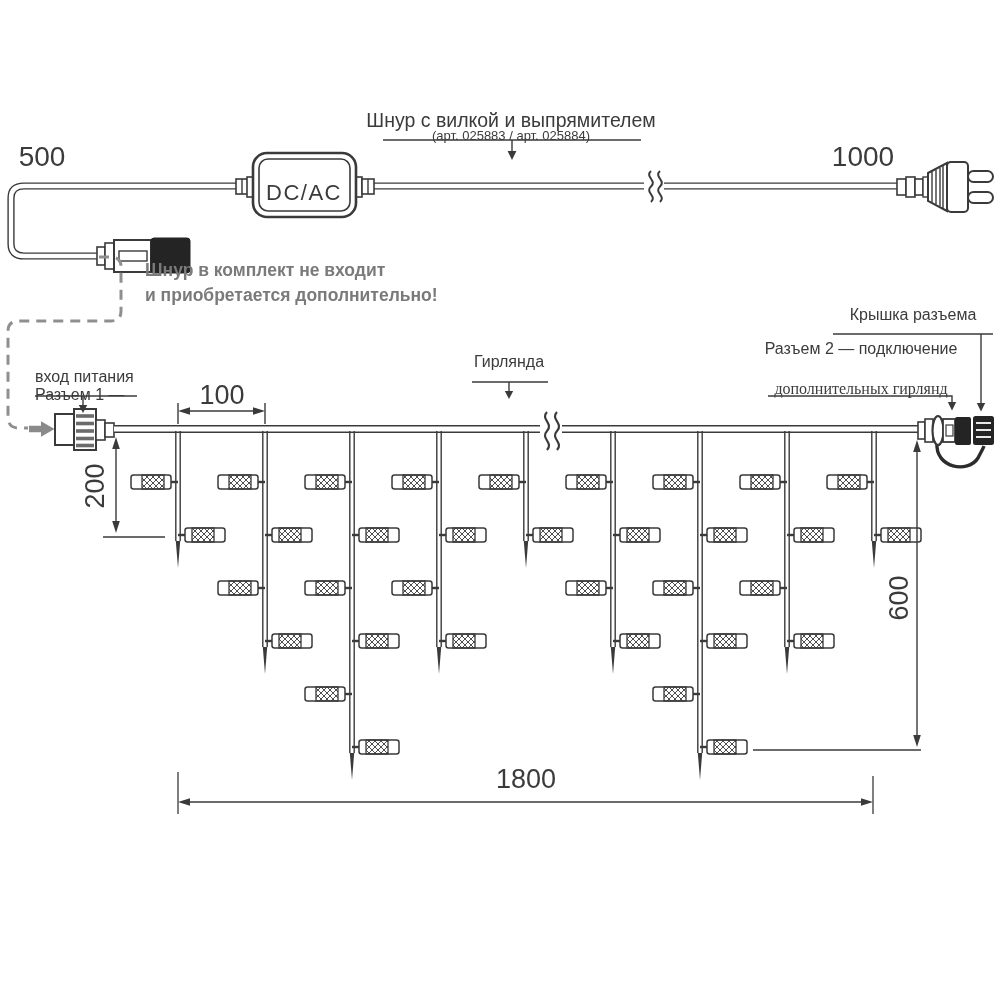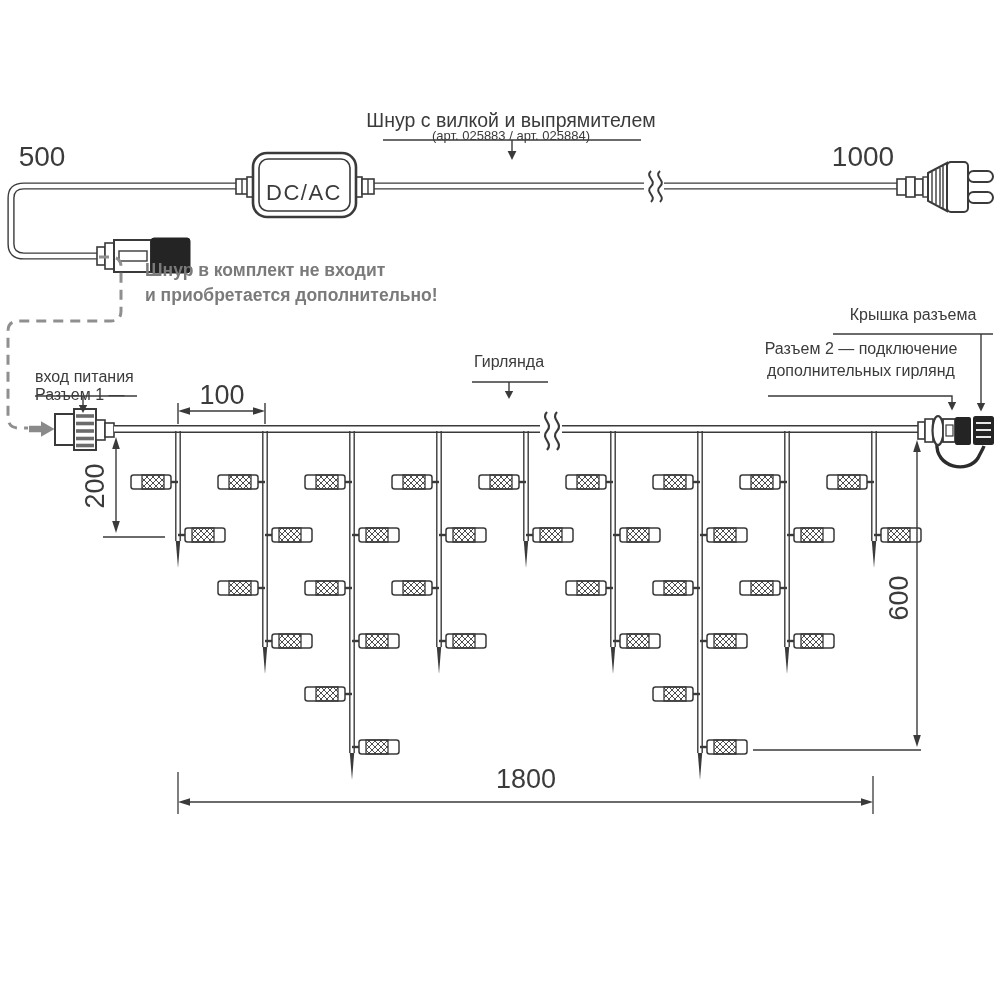--- a/index.html
+++ b/index.html
@@ -321,21 +321,21 @@
 
   <div class="t muted" style="left:145px;top:261px;">Шнур в комплект не входит</div>
   <div class="t muted" style="left:145px;top:286px;">и приобретается дополнительно!</div>
 
   <div class="t fs-label" style="left:35px;top:346px;margin-top:40px;">Разъем 1 —</div>
   <div class="t fs-label" style="left:35px;top:368px;">вход питания</div>
 
   <div class="t fs-label cx" style="left:509px;top:353px;">Гирлянда</div>
 
   <div class="t fs-label cx" style="left:861px;top:340px;">Разъем 2 — подключение</div>
-  <div class="t fs-label cx" style="left:861px;top:362px;">дополнительных гирлянд</div>
+  <div class="t fs-label cx" style="left:861px;top:380px;font-family:Liberation Serif, serif;">дополнительных гирлянд</div>
   <div class="t fs-label cx" style="left:913px;top:306px;">Крышка разъема</div>
 
   <div class="t fs-dim cx" style="left:222px;top:381px;">100</div>
   <div class="t fs-dim rot" style="left:96px;top:486px;">200</div>
   <div class="t fs-dim rot" style="left:900px;top:598px;">600</div>
   <div class="t fs-dim cx" style="left:526px;top:765px;">1800</div>
 
 </div>
 
 </body></html>

